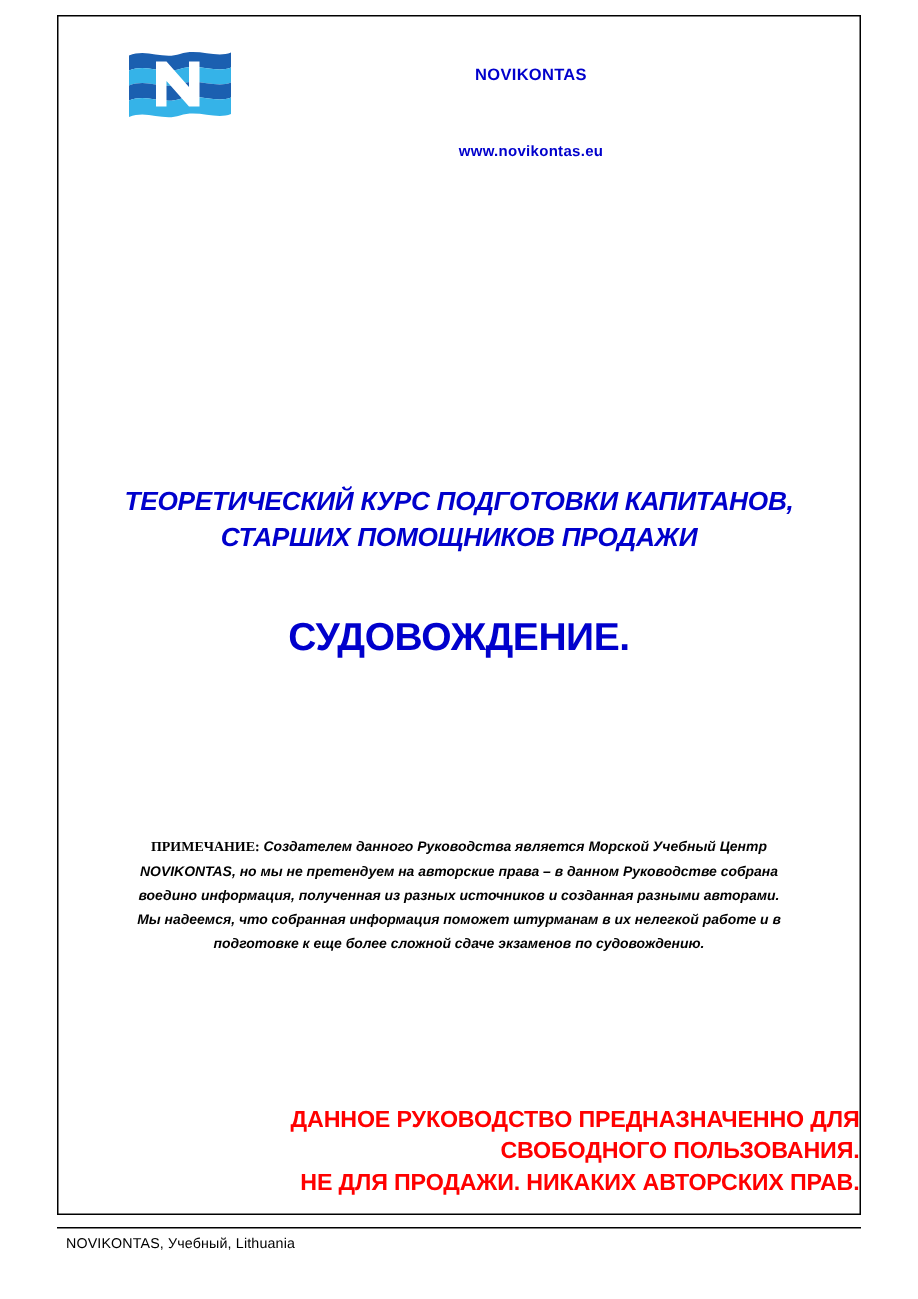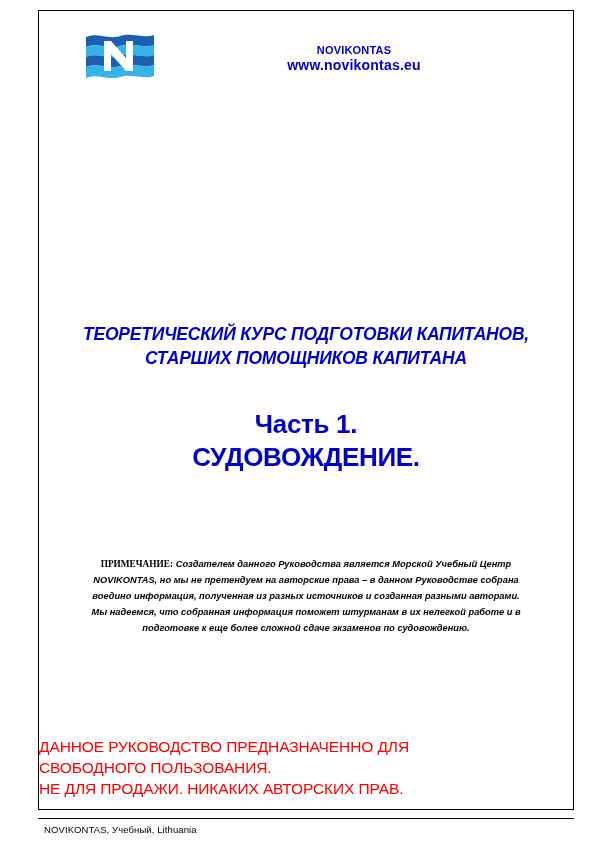--- a/index.html
+++ b/index.html
@@ -71,21 +71,22 @@
     top: 32px;
     width: 330px;
     text-align: center;
     color: #0000cc;
     font-weight: bold;
     font-size: 11px;
     line-height: 14.5px;
     letter-spacing: 0.2px;
   }
   .header-text .line3 {
-    font-size: 14px;
+    font-size: 10px;
+    margin-top: 37px;
   }
 
   
   .title-block {
     position: absolute;
     left: 39px;
     top: 322px;
     width: 534px;
     text-align: center;
     color: #0000cc;
@@ -125,23 +126,23 @@
     font-style: normal;
     font-family: Liberation Serif, serif;
   }
 
   
   .notice {
     position: absolute;
     left: 39px;
     top: 736px;
     width: 534px;
-    text-align: left;
+    text-align: right;
     color: #ff0000;
-    font-weight: normal;
+    font-weight: bold;
     font-size: 15.5px;
     line-height: 21px;
     letter-spacing: -0.1px;
   }
 </style>
 </head>
 <body>
 
 <div class="page">
 
@@ -163,25 +164,24 @@
     </div>
 
     <div class="header-text">
       <div>NOVIKONTAS</div>
       <div class="line3">www.novikontas.eu</div>
     </div>
   </div>
 
   <div class="title-block">
     <div>ТЕОРЕТИЧЕСКИЙ КУРС ПОДГОТОВКИ КАПИТАНОВ,</div>
-    <div>СТАРШИХ ПОМОЩНИКОВ КАПИТАНА</div>
+    <div>СТАРШИХ ПОМОЩНИКОВ ПРОДАЖИ</div>
   </div>
 
   <div class="part-block">
-    <div>Часть 1.</div>
     <div>СУДОВОЖДЕНИЕ.</div>
   </div>
 
   <div class="note">
     <span class="note-label">ПРИМЕЧАНИЕ:</span><span> Создателем данного Руководства является Морской Учебный Центр NOVIKONTAS, но мы не претендуем на авторские права – в данном Руководстве собрана воедино информация, полученная из разных источников и созданная разными авторами. Мы надеемся, что собранная информация  поможет штурманам в их нелегкой работе и в подготовке к еще более сложной сдаче экзаменов по судовождению.</span>
   </div>
 
   <div class="notice">
     <div>ДАННОЕ РУКОВОДСТВО ПРЕДНАЗНАЧЕННО ДЛЯ</div>
     <div>СВОБОДНОГО ПОЛЬЗОВАНИЯ.</div>

